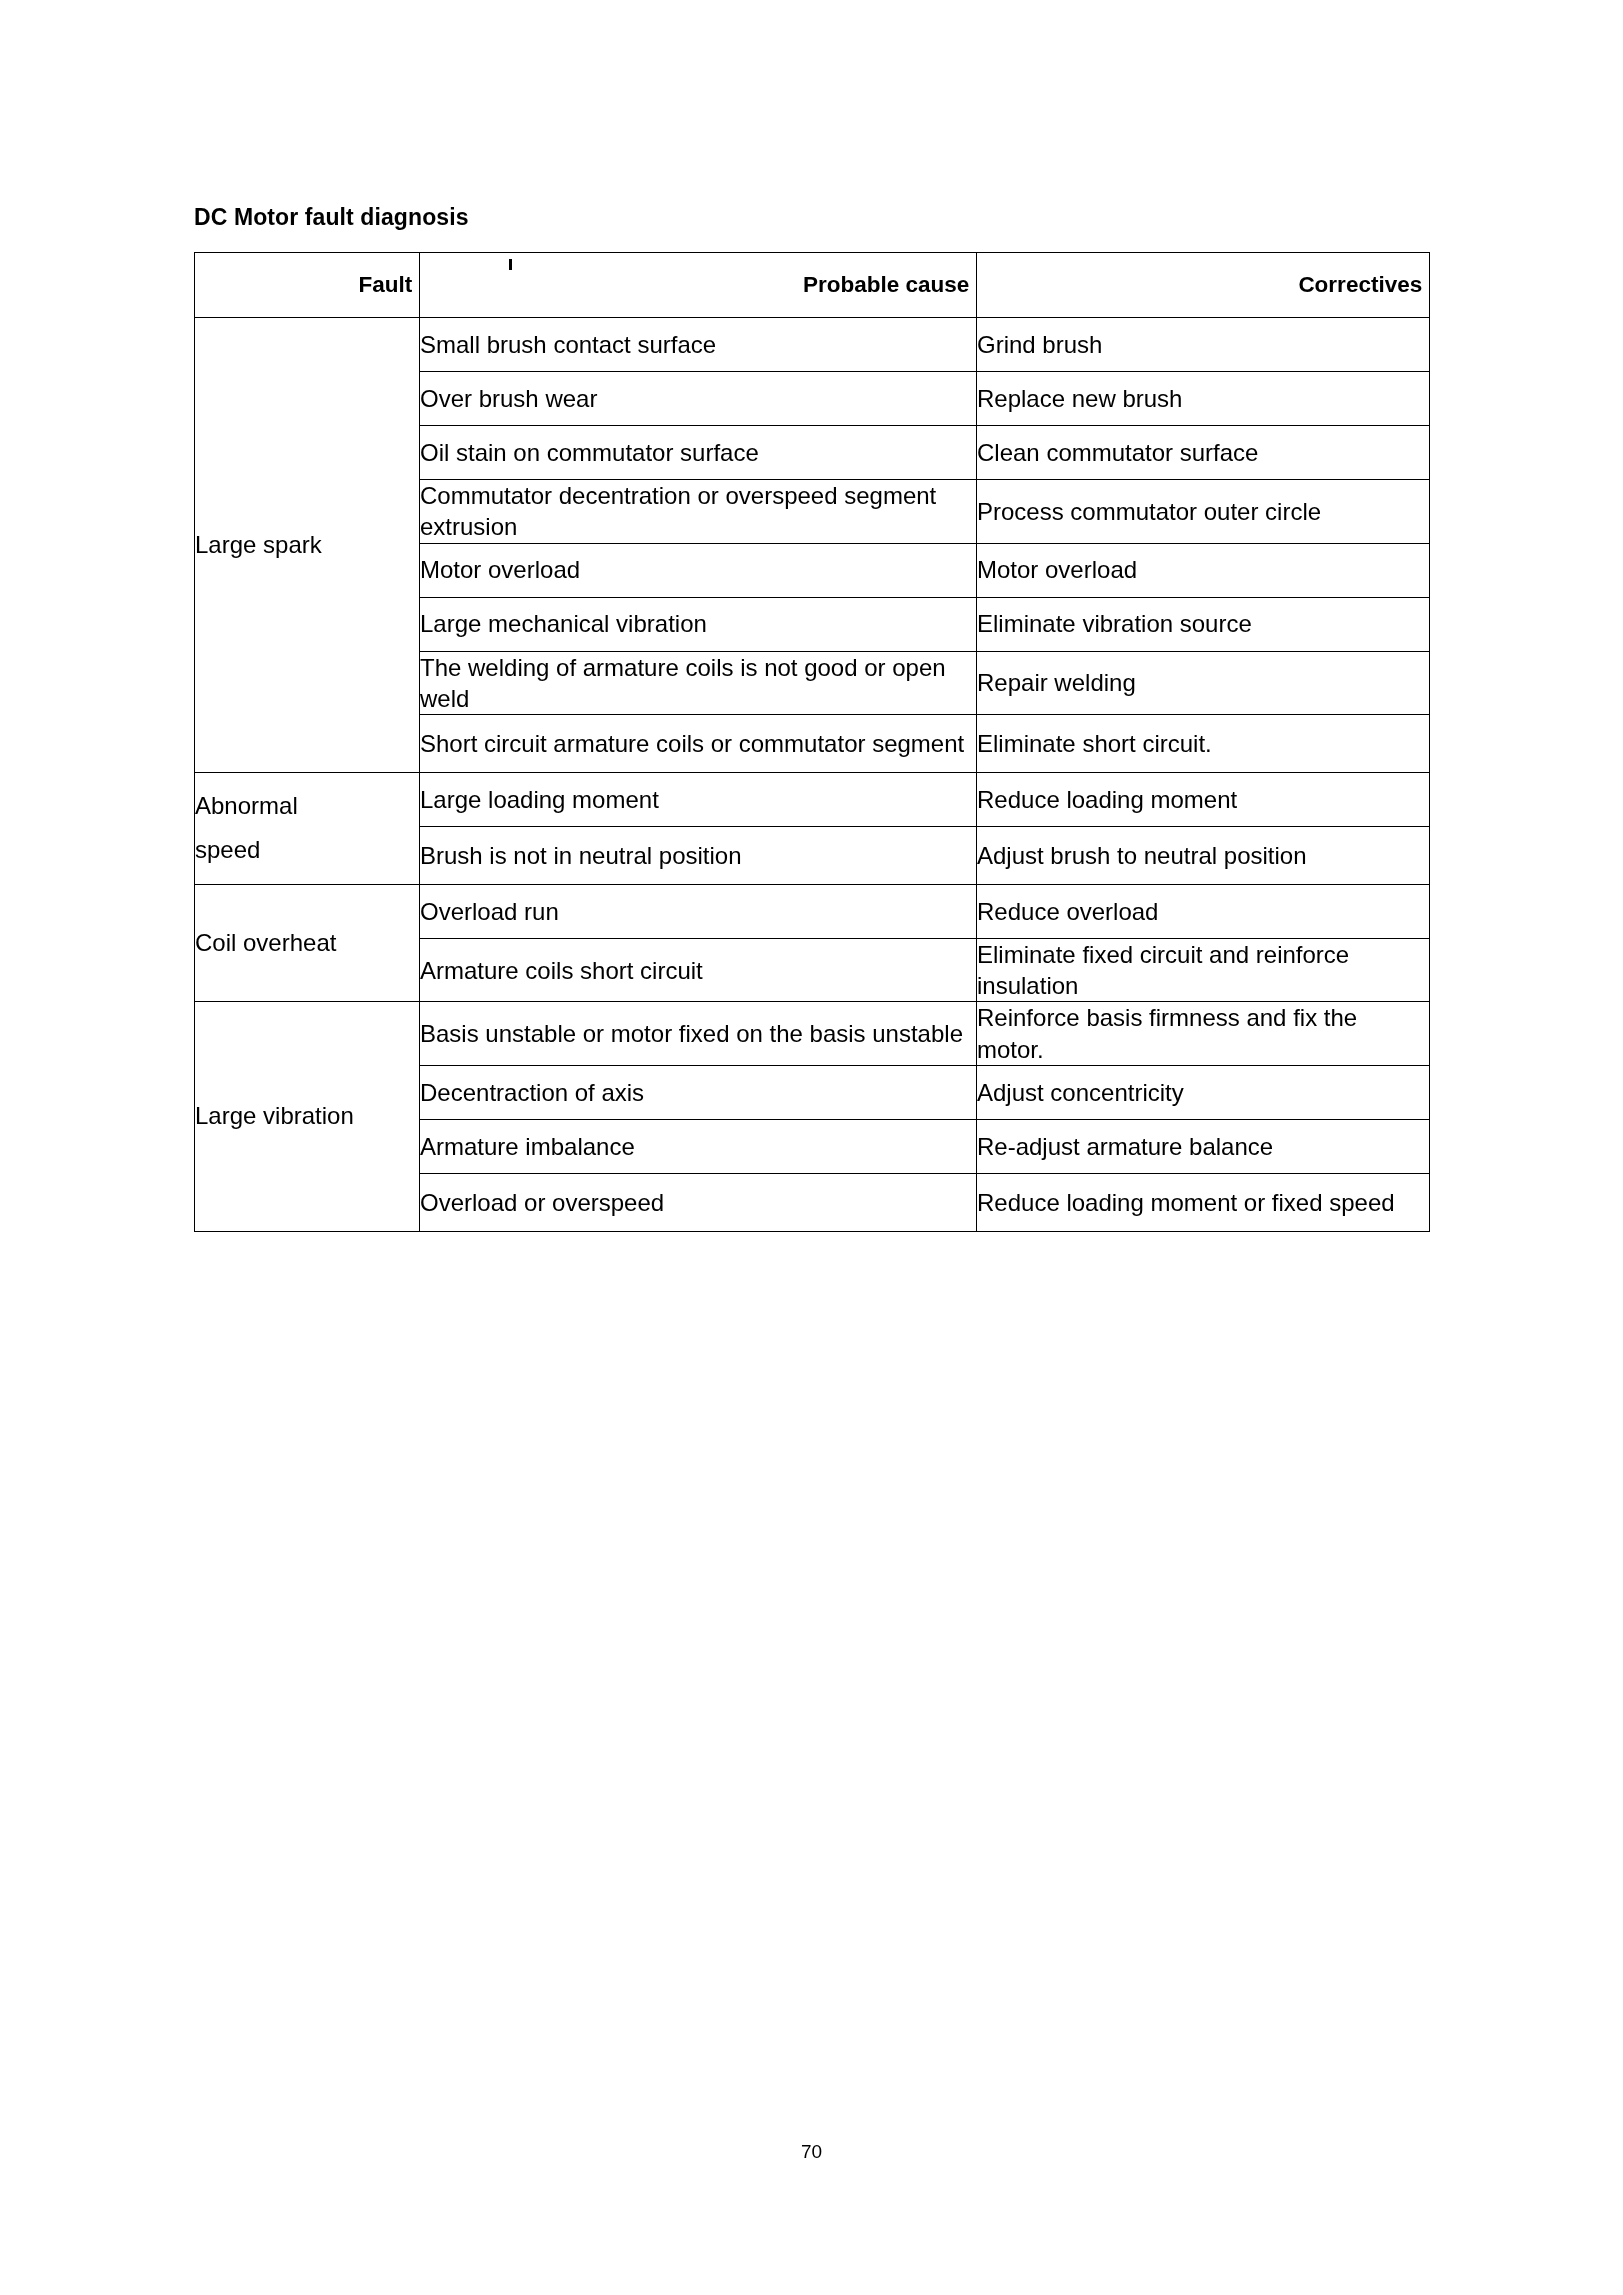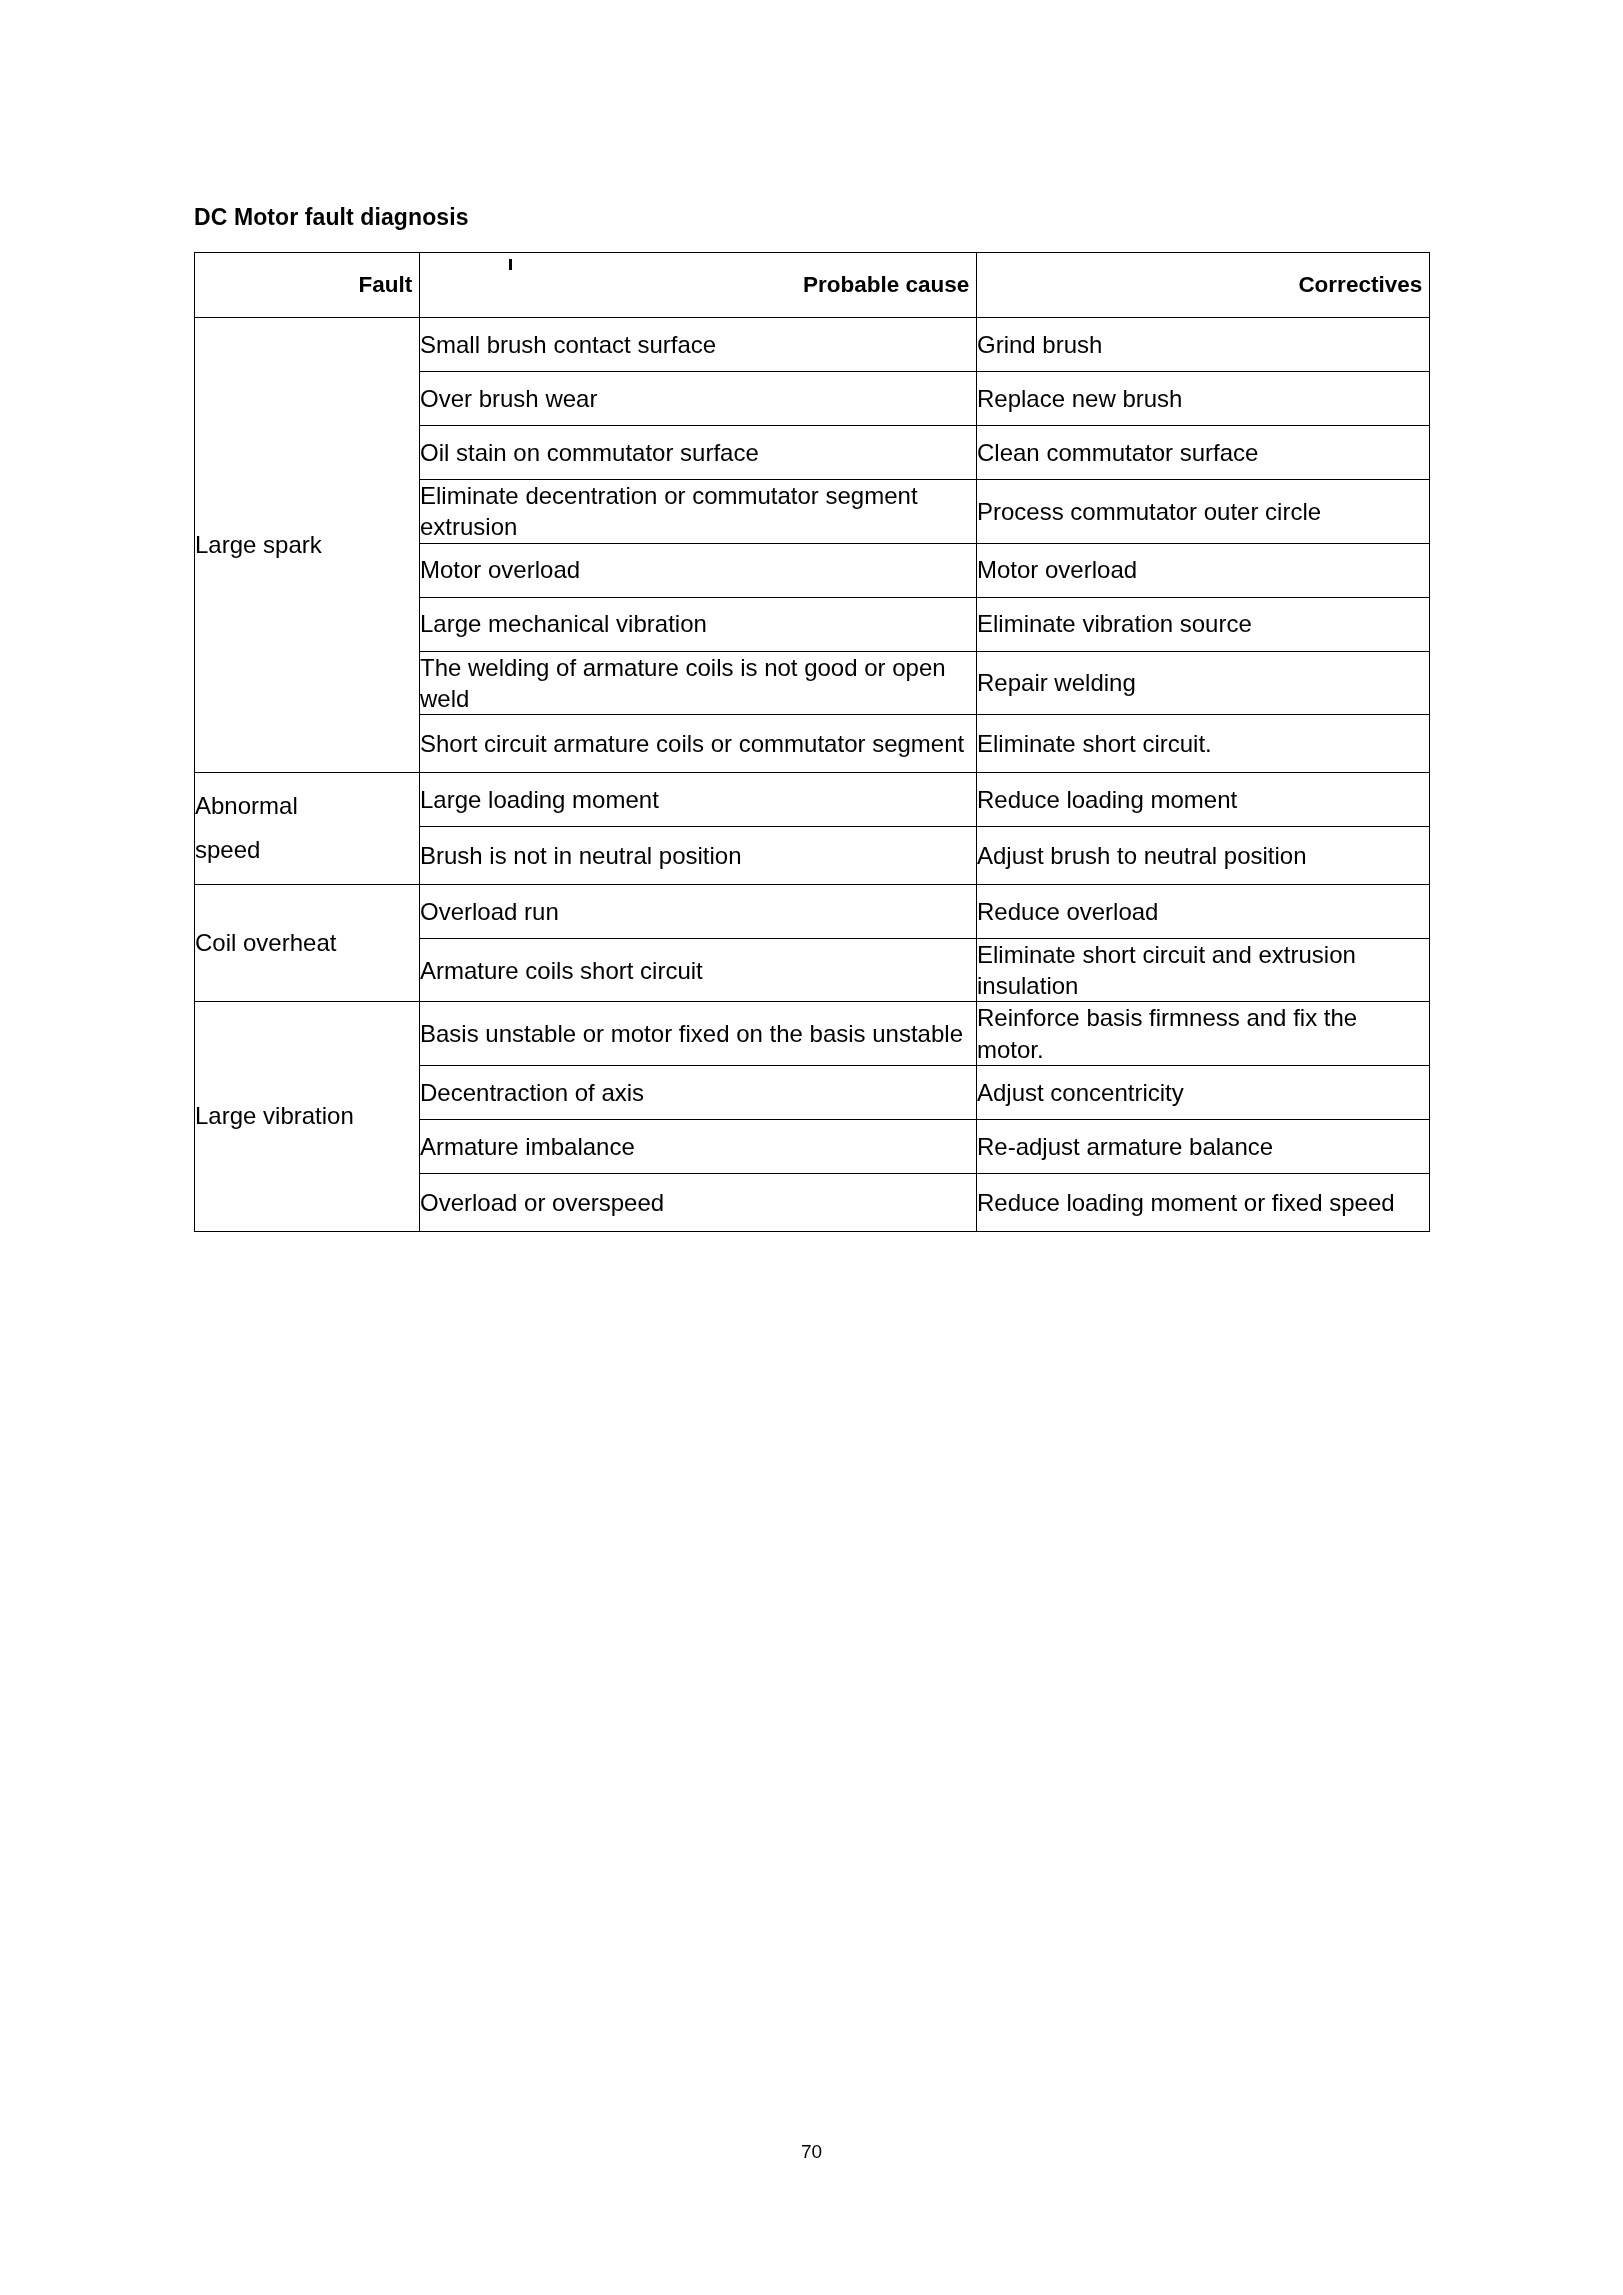--- a/index.html
+++ b/index.html
@@ -149,21 +149,21 @@
           </tr>
           <tr class="r-1line">
             <td class="body-cell">Over brush wear</td>
             <td class="body-cell">Replace new brush</td>
           </tr>
           <tr class="r-1line">
             <td class="body-cell">Oil stain on commutator surface</td>
             <td class="body-cell">Clean commutator surface</td>
           </tr>
           <tr class="r-2line">
-            <td class="body-cell">Eliminate decentration or commutator segment extrusion</td>
+            <td class="body-cell">Commutator decentration or overspeed segment extrusion</td>
             <td class="body-cell">Process commutator outer circle</td>
           </tr>
           <tr class="r-1line">
             <td class="body-cell">Motor overload</td>
             <td class="body-cell">Motor overload</td>
           </tr>
           <tr class="r-1line">
             <td class="body-cell">Large mechanical vibration</td>
             <td class="body-cell">Eliminate vibration source</td>
           </tr>
@@ -189,21 +189,21 @@
           </tr>
           <tr class="r-1line">
             <td class="fault-cell" rowspan="2">
               <span class="two-line">Coil overheat</span>
             </td>
             <td class="body-cell">Overload run</td>
             <td class="body-cell">Reduce overload</td>
           </tr>
           <tr class="r-2line">
             <td class="body-cell">Armature coils short circuit</td>
-            <td class="body-cell">Eliminate short circuit and extrusion insulation</td>
+            <td class="body-cell">Eliminate fixed circuit and reinforce insulation</td>
           </tr>
           <tr class="r-2line">
             <td class="fault-cell" rowspan="4">
               <span class="two-line">Large vibration</span>
             </td>
             <td class="body-cell">Basis unstable or motor fixed on the basis unstable</td>
             <td class="body-cell">Reinforce basis firmness and fix the motor.</td>
           </tr>
           <tr class="r-1line">
             <td class="body-cell">Decentraction of axis</td>

